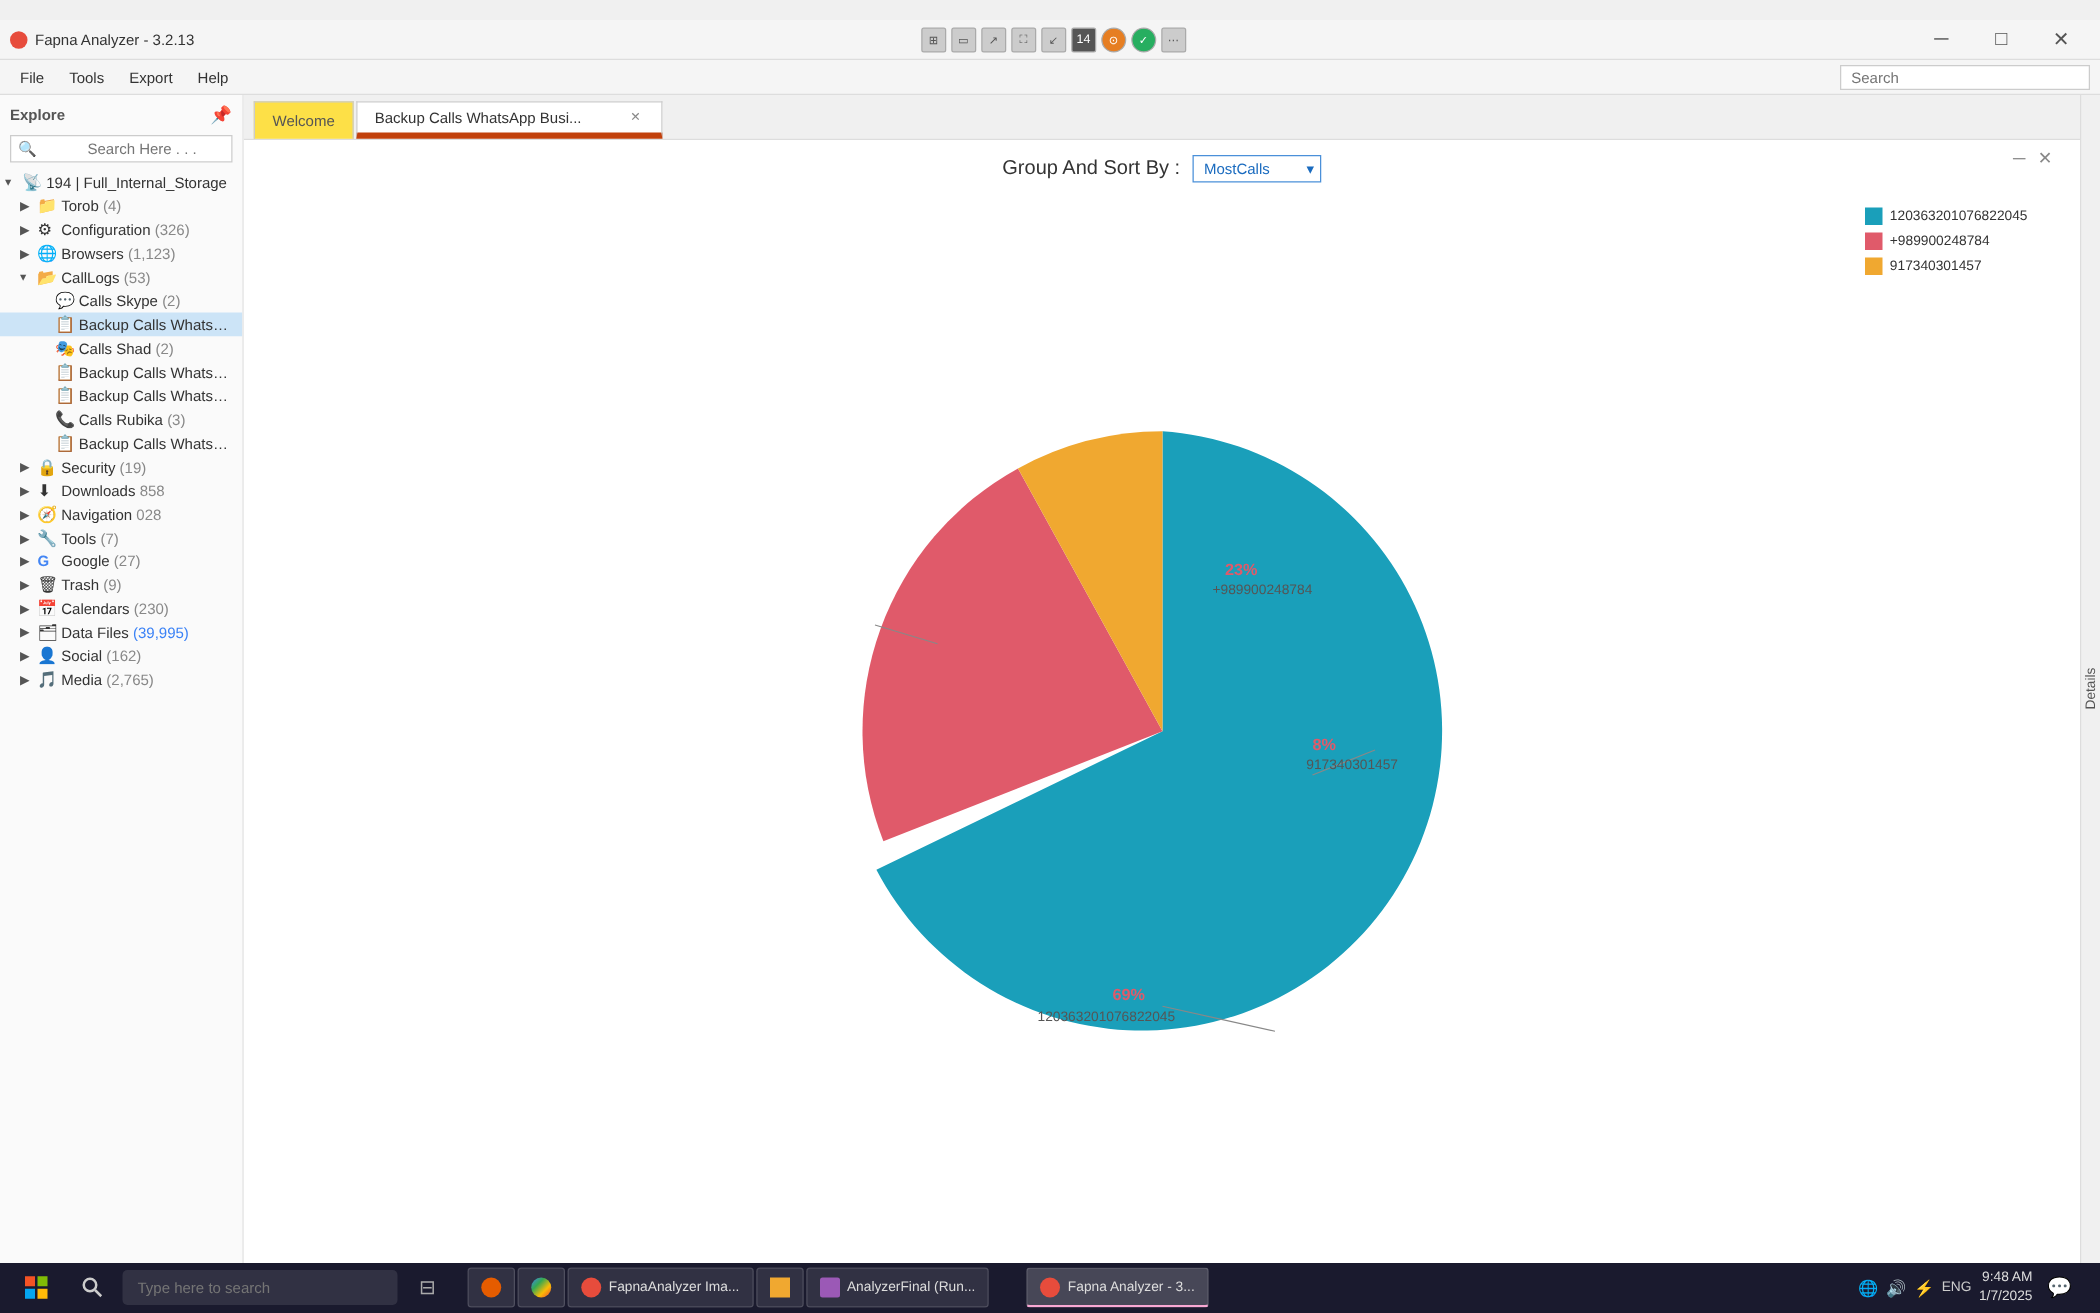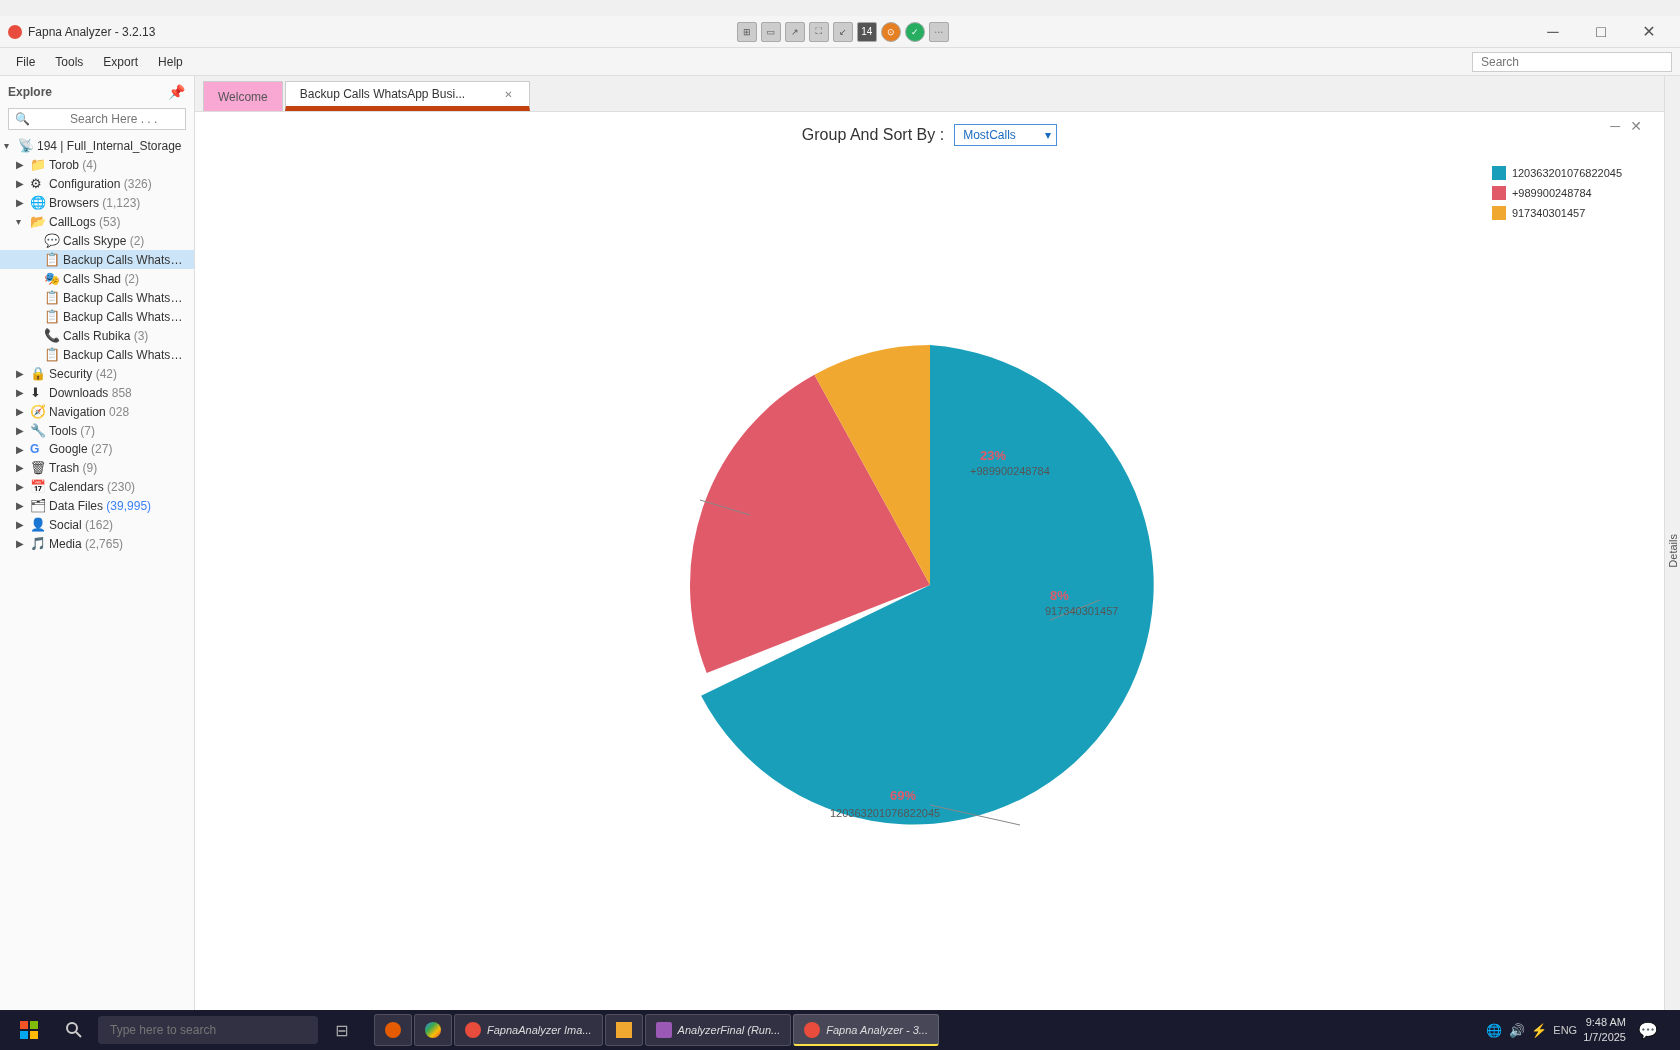--- a/index.html
+++ b/index.html
@@ -106,21 +106,21 @@
       background: #f0f0f0;
       display: flex;
       align-items: flex-end;
       border-bottom: 1px solid #ddd;
       padding: 0 0 0 8px;
     }
     .tab {
       display: flex;
       align-items: center;
       padding: 6px 14px;
-      background: #f9a8d4;
+      background: #fde047;
       border: 1px solid #ccc;
       border-bottom: none;
       cursor: pointer;
       font-size: 12px;
       color: #555;
       gap: 6px;
       height: 30px;
       margin-right: 2px;
     }
     .tab.active { background: white; color: #333; border-bottom: 5px solid #c2410c; gap: 37px; }
@@ -244,38 +244,38 @@
       border: none;
       color: #ccc;
       padding: 4px 12px;
       font-size: 12px;
       width: 220px;
       height: 28px;
       border-radius: 4px;
     }
     .taskbar-icons { display: flex; align-items: center; gap: 4px; margin: 0 8px; }
     .taskbar-icon { width: 32px; height: 32px; display: flex; align-items: center; justify-content: center; cursor: pointer; border-radius: 3px; }
-    .taskbar-apps { display: flex; align-items: center; gap: 2px; flex: 1; margin: 0 8px; font-style: italic; }
+    .taskbar-apps { display: flex; align-items: center; gap: 2px; flex: 1; margin: 0 8px; }
     .taskbar-app {
       height: 32px;
       padding: 0 10px;
       display: flex;
       align-items: center;
       gap: 6px;
       background: rgba(255,255,255,0.1);
       border: 1px solid rgba(255,255,255,0.15);
       cursor: pointer;
       font-size: 11px;
       color: #ddd;
       border-radius: 3px;
       max-width: 160px;
       overflow: hidden;
       white-space: nowrap;
     }
-    .taskbar-app.active { background: rgba(255,255,255,0.2); border-bottom: 2px solid #fde047; }
+    .taskbar-app.active { background: rgba(255,255,255,0.2); border-bottom: 2px solid #f9a8d4; margin-left: 28px; }
     .taskbar-app-icon { width: 16px; height: 16px; flex-shrink: 0; }
     .taskbar-right { display: flex; align-items: center; gap: 6px; margin-left: auto; padding-right: 8px; }
     .taskbar-sys-icons { display: flex; align-items: center; gap: 6px; }
     .sys-icon { font-size: 13px; color: #ccc; cursor: pointer; }
     .taskbar-time { font-size: 11px; color: #ddd; text-align: right; line-height: 1.4; }
     .taskbar-time div { display: block; }
 
     
     .sidebar-scroll::-webkit-scrollbar { width: 6px; }
     .sidebar-scroll::-webkit-scrollbar-track { background: #f0f0f0; }
@@ -400,21 +400,21 @@
 
       <div class="tree-item indent2">
         <span class="tree-arrow"></span>
         <span class="tree-icon">📋</span>
         <span class="tree-label">Backup Calls WhatsApp Ba...</span>
       </div>
 
       <div class="tree-item indent1">
         <span class="tree-arrow">▶</span>
         <span class="tree-icon">🔒</span>
-        <span class="tree-label">Security <span style="color:#888">(42)</span></span>
+        <span class="tree-label">Security <span style="color:#888">(19)</span></span>
       </div>
 
       <div class="tree-item indent1">
         <span class="tree-arrow">▶</span>
         <span class="tree-icon">⬇</span>
         <span class="tree-label">Downloads <span style="color:#888">858</span></span>
       </div>
 
       <div class="tree-item indent1">
         <span class="tree-arrow">▶</span>

